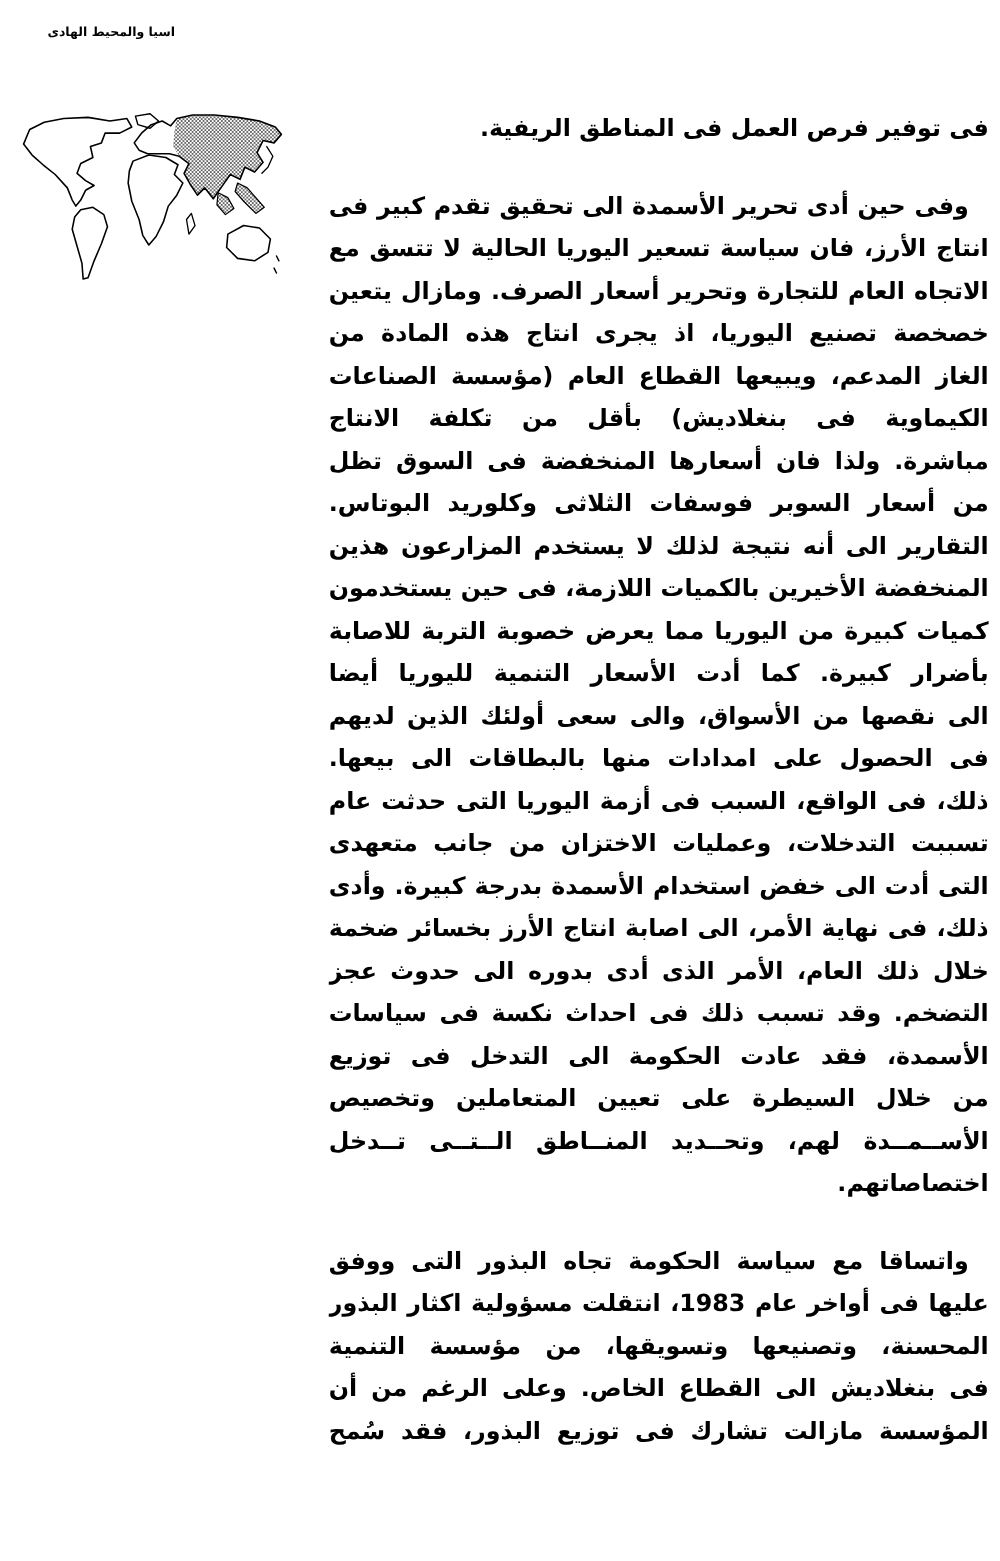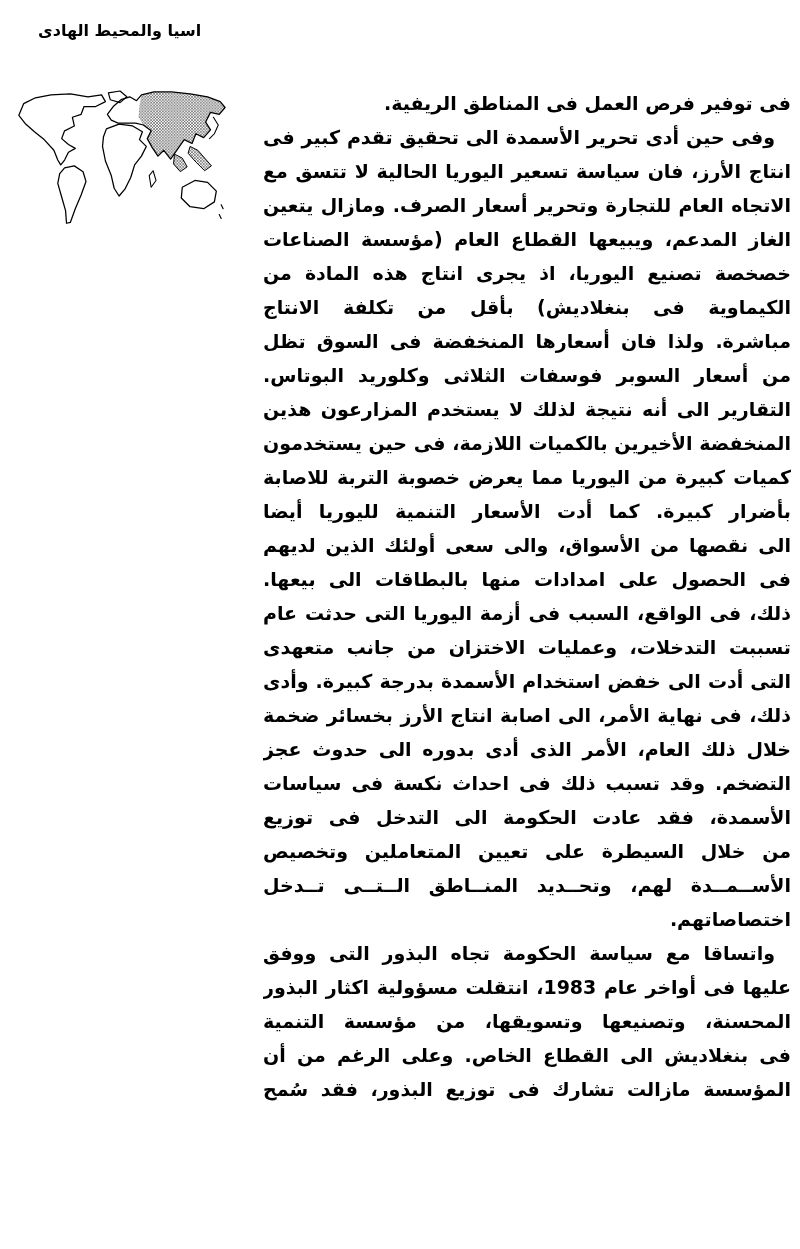--- a/index.html
+++ b/index.html
@@ -14,21 +14,21 @@
     height: 1249px;
     background: #ffffff;
     color: #000000;
     overflow: hidden;
   }
   .running-header {
     position: absolute;
     left: 38px;
     top: 21px;
     direction: rtl;
-    font-size: 16px;
+    font-size: 10px;
     font-weight: bold;
     color: #000000;
     white-space: nowrap;
   }
   .map-figure {
     position: absolute;
     left: 14px;
     top: 84px;
     width: 214px;
     height: 154px;
@@ -49,20 +49,21 @@
     line-height: 34px;
     text-align: justify;
     text-align-last: justify;
     overflow: hidden;
   }
   .line.pend {
     text-align-last: right;
   }
   .line.indent {
     padding-right: 16px;
+    margin-top: 28px;
   }
 </style>
 </head>
 <body>
 
 <div class="page">
 
   <div class="running-header">اسيا والمحيط الهادى</div>
 
   <div class="map-figure">
@@ -98,22 +99,22 @@
 
       <path d="M213,120 l2,4 M211,130 l2,4" fill="none" stroke="#000" stroke-width="1.2" stroke-linecap="round"></path>
     </svg>
   </div>
 
   <div class="text-column">
     <div class="line pend">فى توفير فرص العمل فى المناطق الريفية.</div>
     <div class="line indent">وفى حين أدى تحرير الأسمدة الى تحقيق تقدم كبير فى</div>
     <div class="line">انتاج الأرز، فان سياسة تسعير اليوريا الحالية لا تتسق مع</div>
     <div class="line">الاتجاه العام للتجارة وتحرير أسعار الصرف. ومازال يتعين</div>
+    <div class="line">خصخصة تصنيع اليوريا، اذ يجرى انتاج هذه المادة من</div>
     <div class="line">الغاز المدعم، ويبيعها القطاع العام (مؤسسة الصناعات</div>
-    <div class="line">خصخصة تصنيع اليوريا، اذ يجرى انتاج هذه المادة من</div>
     <div class="line">الكيماوية فى بنغلاديش) بأقل من تكلفة الانتاج للمتعاملين</div>
     <div class="line">مباشرة. ولذا فان أسعارها المنخفضة فى السوق تظل أقل</div>
     <div class="line">من أسعار السوبر فوسفات الثلاثى وكلوريد البوتاس. وتشير</div>
     <div class="line">التقارير الى أنه نتيجة لذلك لا يستخدم المزارعون هذين</div>
     <div class="line">المنخفضة الأخيرين بالكميات اللازمة، فى حين يستخدمون</div>
     <div class="line">كميات كبيرة من اليوريا مما يعرض خصوبة التربة للاصابة</div>
     <div class="line">بأضرار كبيرة. كما أدت الأسعار التنمية لليوريا أيضا</div>
     <div class="line">الى نقصها من الأسواق، والى سعى أولئك الذين لديهم حق</div>
     <div class="line">فى الحصول على امدادات منها بالبطاقات الى بيعها. وكان</div>
     <div class="line">ذلك، فى الواقع، السبب فى أزمة اليوريا التى حدثت عام</div>

